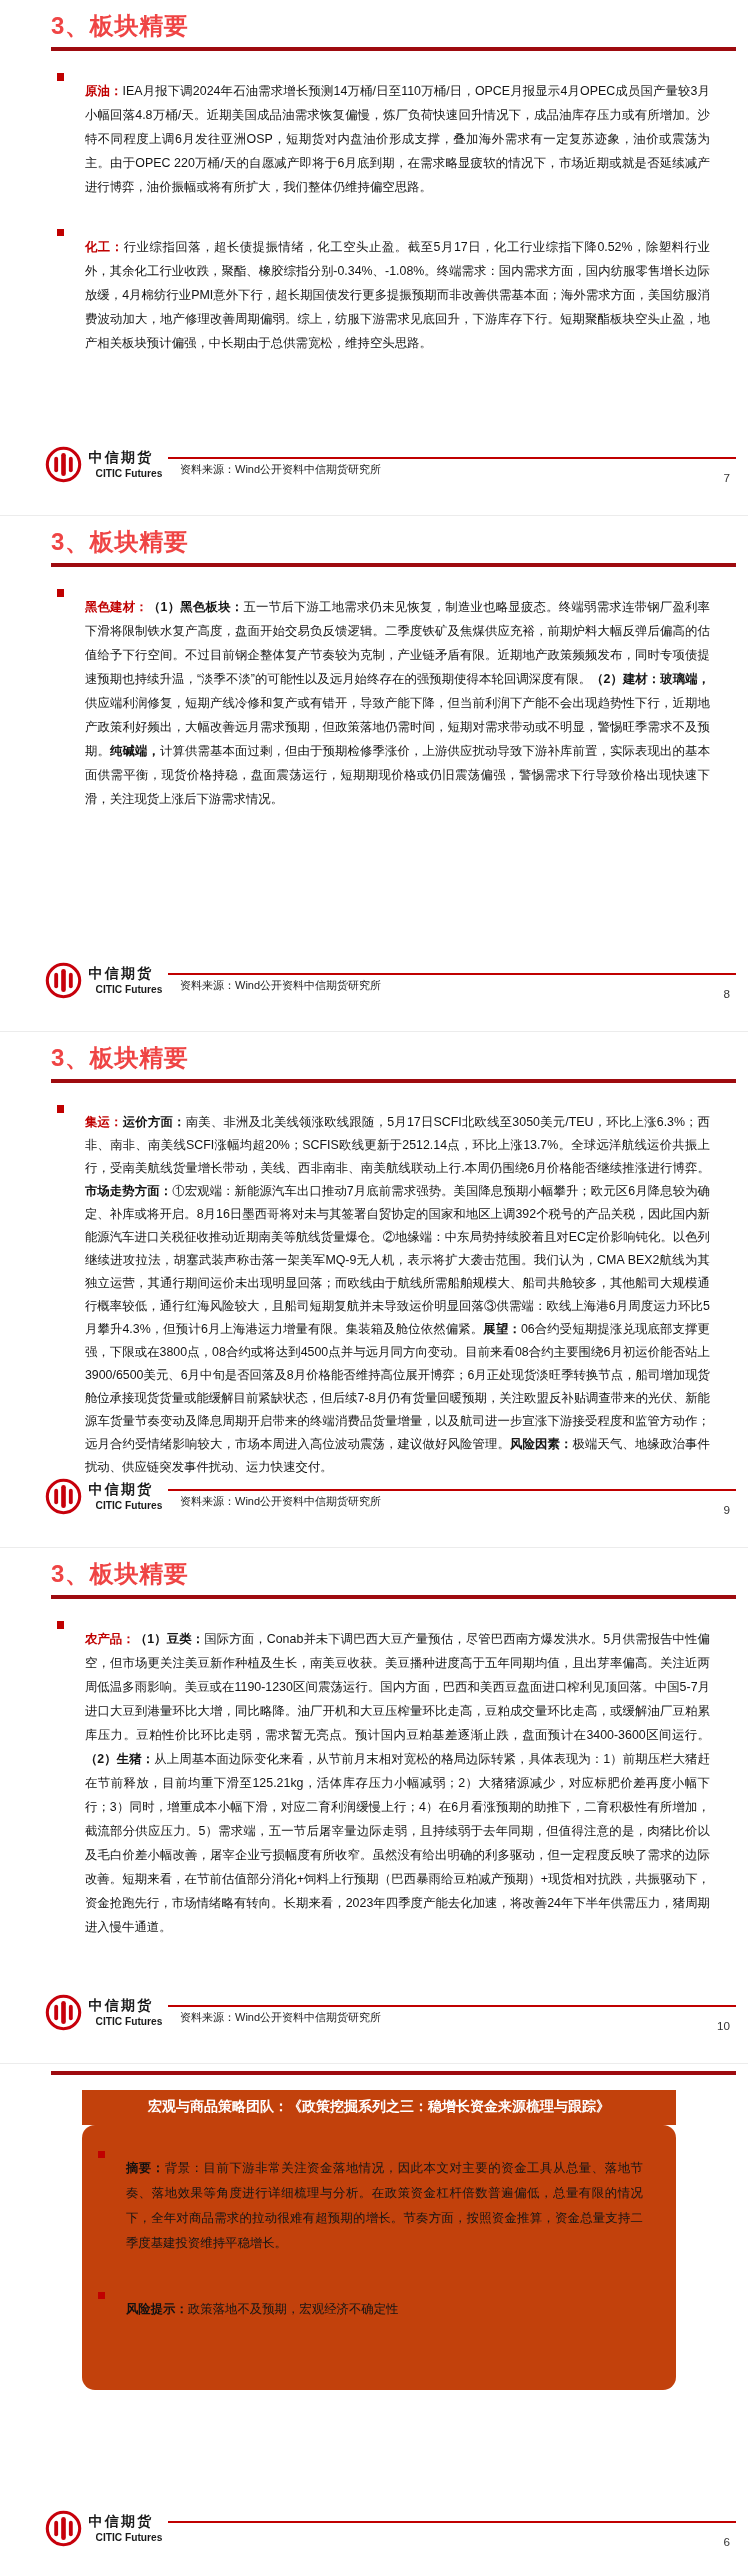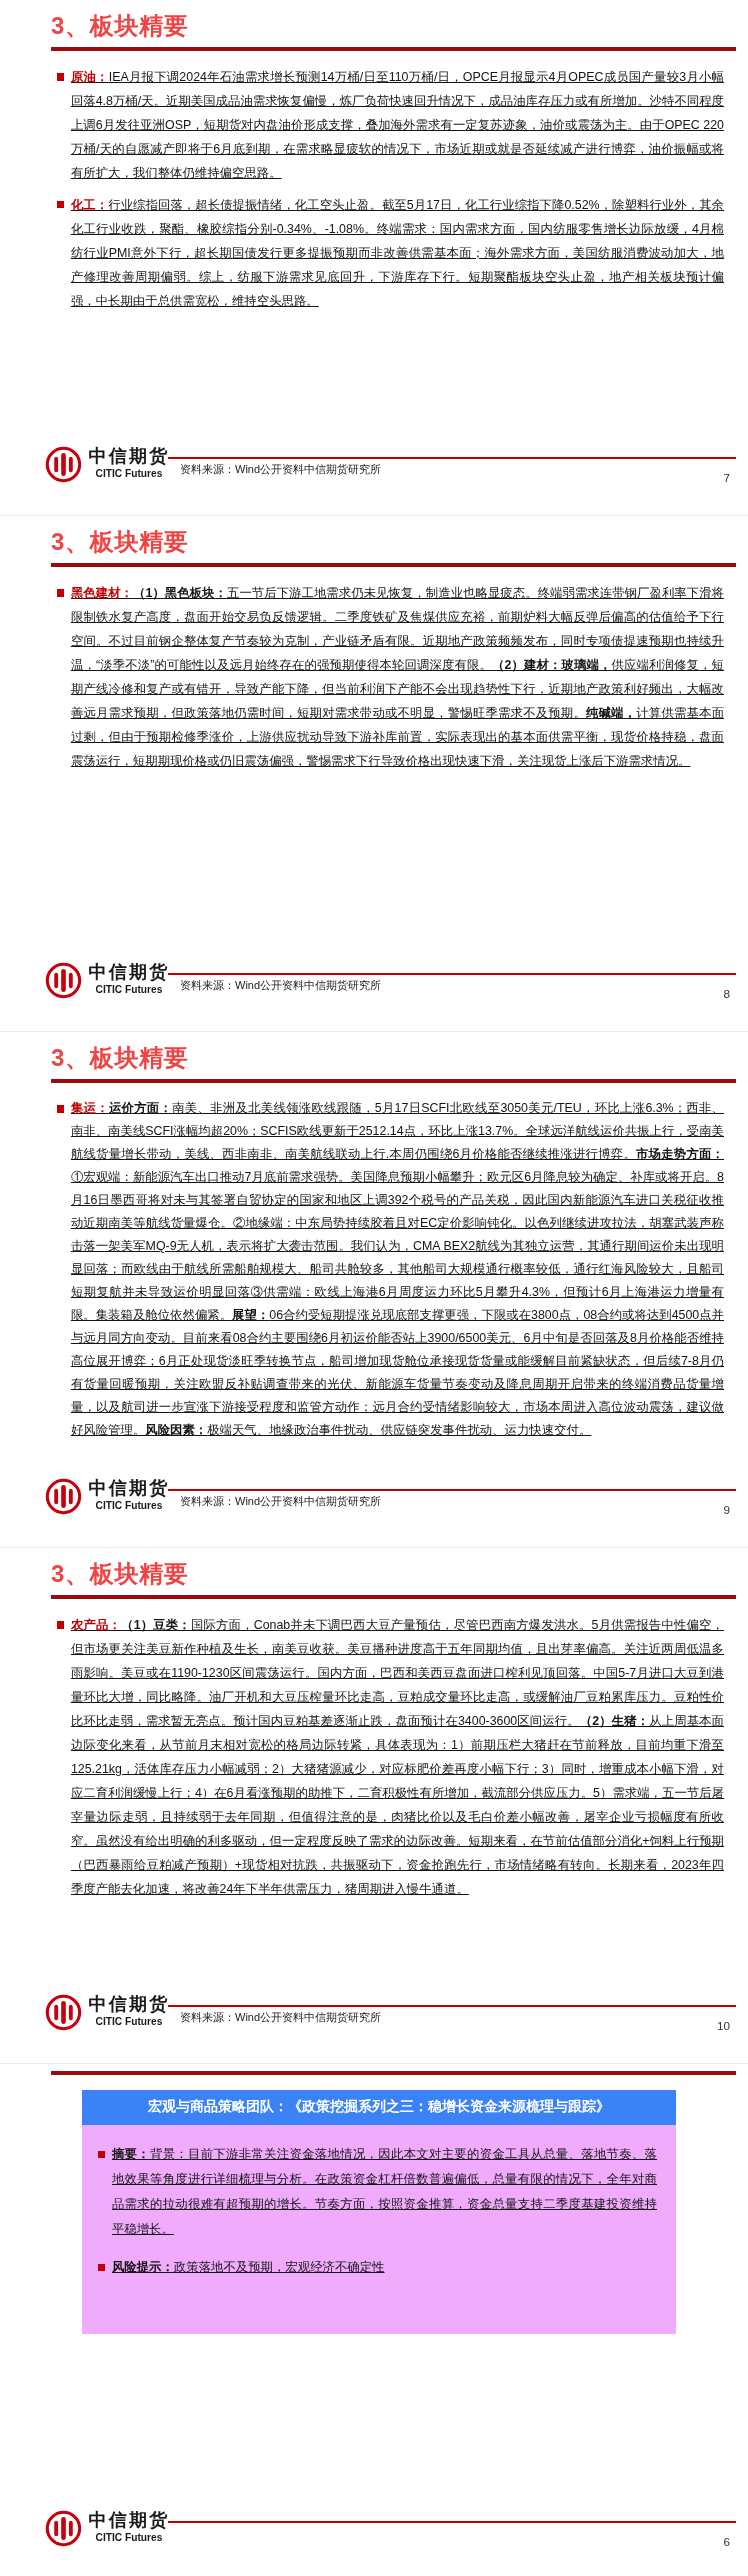--- a/index.html
+++ b/index.html
@@ -7,41 +7,41 @@
   #pages-root{width:749px;}
   .page{position:relative;height:515px;background:#ffffff;overflow:hidden;}
   .page + .page{border-top:0.7px solid #ececec;}
 
   .page-title{margin:0;padding:11.7px 0 0 51px;font-size:24px;line-height:28px;font-weight:bold;color:#ef4444;letter-spacing:0.7px;}
   .title-rule{height:3.7px;background:#9e0b0f;margin:7.3px 13px 0 51px;}
 
   .content{margin:14.6px 25px 0 57px;}
   .bullet{display:flex;margin-bottom:7.3px;}
   .sq{flex:0 0 7.3px;width:7.3px;height:7.3px;background:#c00000;margin:8px 6.6px 0 0;}
-  .btext{flex:1;margin:0;font-size:12.4px;line-height:24px;text-align:justify;color:#151515;text-decoration:underline;}
+  .btext{flex:1;margin:14px;font-size:12.4px;line-height:24px;text-align:justify;color:#151515;}
   .blabel{color:#c00000;font-weight:bold;}
   .seg{font-weight:normal;}
   .segb{font-weight:bold;color:#151515;}
   .page:nth-child(3) .btext{line-height:23px;}
 
   
   .rec{margin:10.2px 48px 0 25px;}
-  .rec-banner{background:#3b82f6;color:#ffffff;font-weight:bold;font-size:14px;line-height:17.6px;text-align:center;padding:8.8px 10.2px;}
-  .rec-body{background:#f0abfc;padding:17.6px 19px 41px 16px;}
+  .rec-banner{background:#c2410c;color:#ffffff;font-weight:bold;font-size:14px;line-height:17.6px;text-align:center;padding:8.8px 10.2px;}
+  .rec-body{background:#c2410c;padding:17.6px 19px 41px 16px;border-radius:13px;}
   .rec-body .bullet{margin-bottom:13px;}
   .rec-body .sq{margin-top:8.8px;}
   .rec-body .btext{font-size:12.4px;line-height:25px;}
   .rec-body .blabel{color:#111111;}
 
   
   .pfooter{position:absolute;left:0;right:0;bottom:31px;height:45px;}
   .brand{position:absolute;left:45px;bottom:1.5px;display:flex;align-items:center;}
   .logo-svg{width:37px;height:37px;display:block;}
   .brand-text{margin-left:6.6px;}
-  .brand-cn{font-size:18px;font-weight:bold;color:#1a1a1a;letter-spacing:2.2px;font-family:Liberation Mono, monospace;line-height:19px;}
+  .brand-cn{font-size:14px;font-weight:bold;color:#1a1a1a;letter-spacing:2.2px;font-family:Liberation Serif, serif;line-height:19px;}
   .brand-en{font-size:10.2px;font-weight:bold;color:#1a1a1a;line-height:13px;padding-left:7px;}
   .footer-rule{position:absolute;left:168px;right:13px;bottom:25px;height:2.2px;background:#c00000;}
   .source{position:absolute;left:180px;bottom:7.3px;font-size:11px;color:#222222;}
   .pageno{position:absolute;right:19px;bottom:0;font-size:11.7px;color:#333333;}
 </style>
 </head>
 <body>
 
 <div id="pages-root">
     <section class="page">

